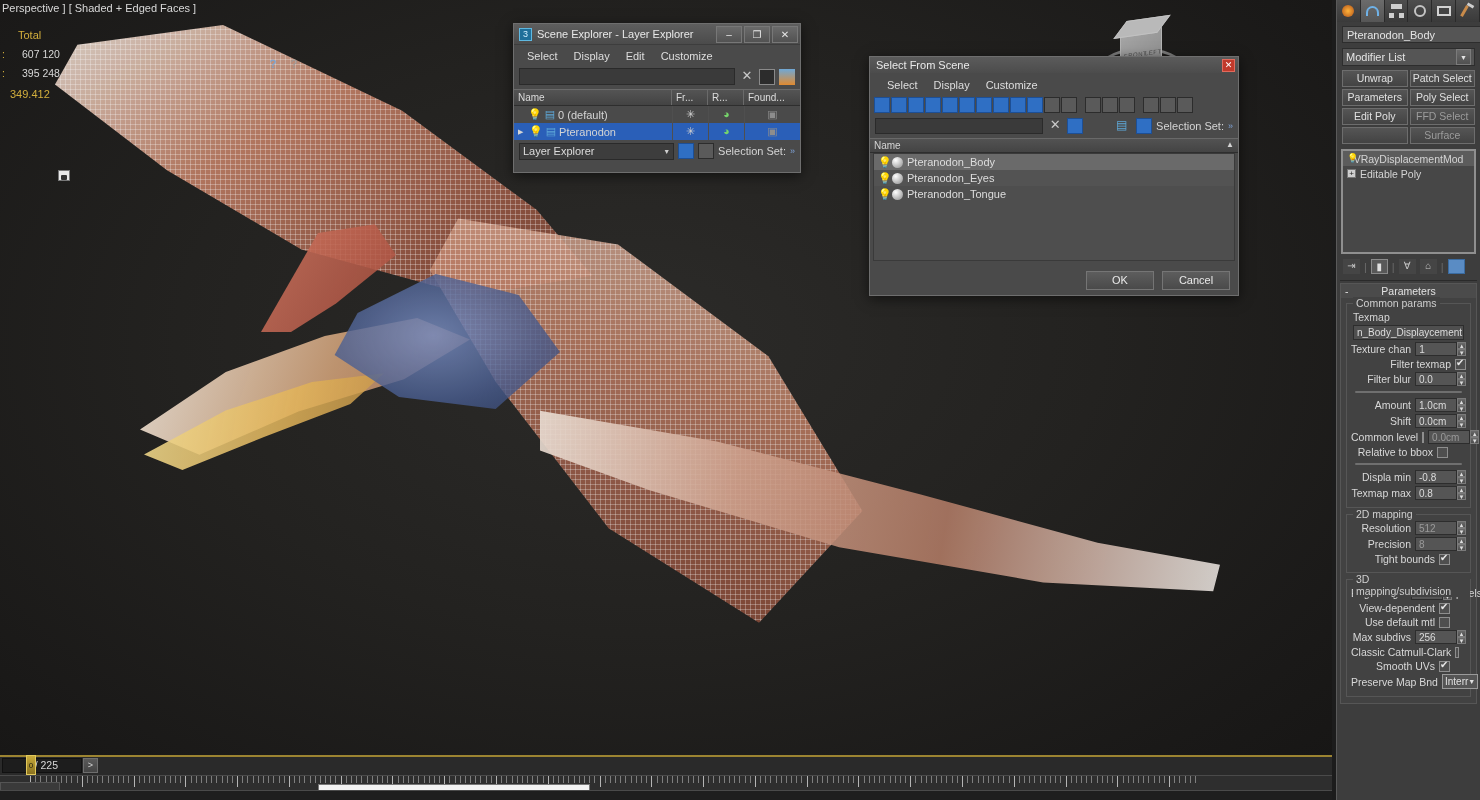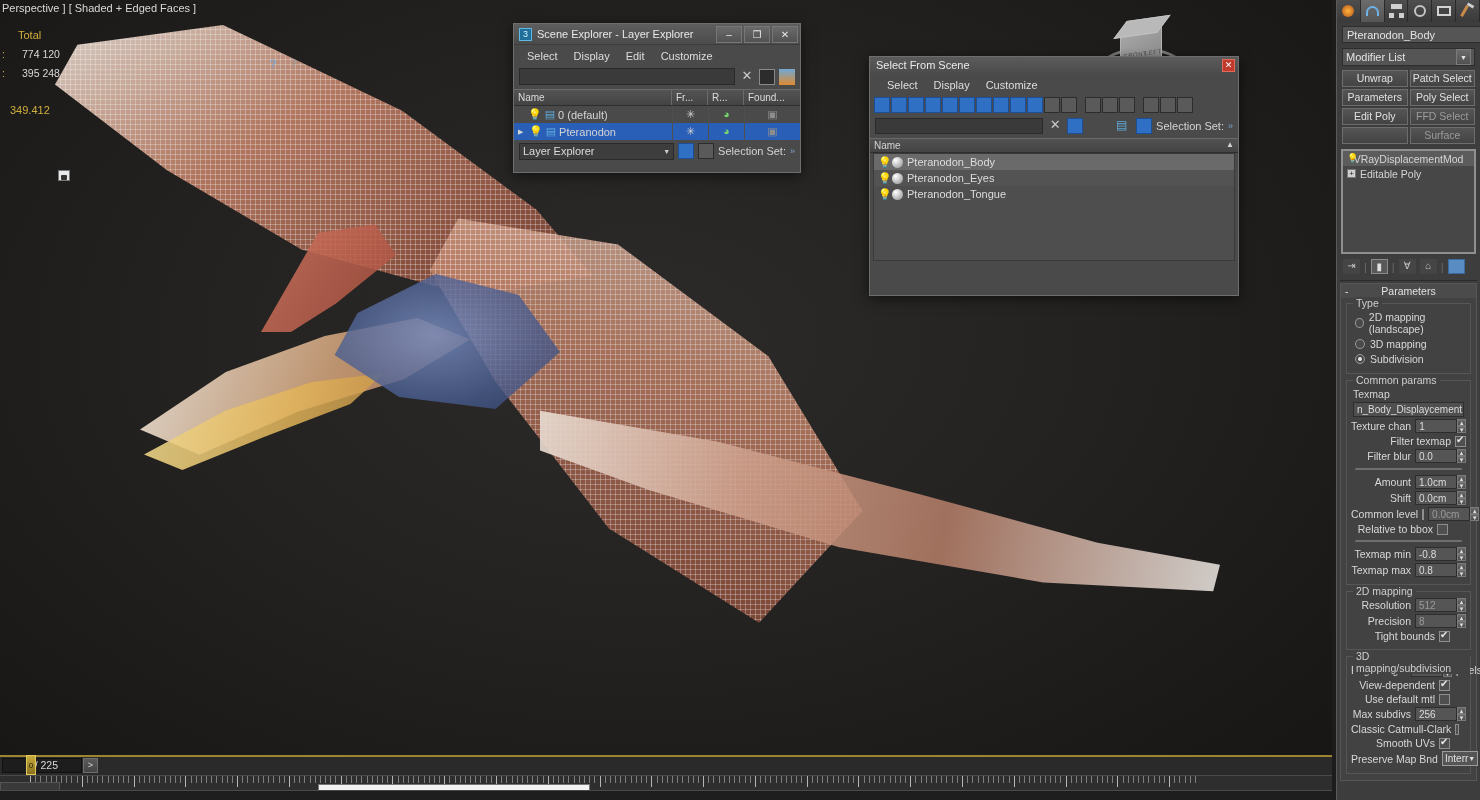--- a/index.html
+++ b/index.html
@@ -16,21 +16,21 @@
     position:absolute; left:0; top:0; width:1332px; height:755px;
     background: radial-gradient(ellipse 1100px 700px at 48% 45%, #2c2b29 0%, #232220 42%, #1a1918 75%, #141312 100%);
     overflow:hidden;
   }
   #vp-label { position:absolute; left:2px; top:2px; font-size:11px; color:#d9d9d9; white-space:nowrap; }
   #vp-stats { position:absolute; left:2px; top:27px; font-size:11px; color:#d2ae3c; line-height:17px; }
   #vp-stats .row { display:flex; }
   #vp-stats .lbl { width:8px; overflow:hidden; color:#d2ae3c; }
   #vp-stats .val { margin-left:8px; }
   #vp-stats .hdr { margin-left:16px; color:#d2ae3c; }
-  #vp-stats .fps { margin-top:20px; margin-left:8px; }
+  #vp-stats .fps { margin-top:4px; margin-left:8px; }
 
   
   #viewcube { position:absolute; right:148px; top:18px; width:84px; height:84px; }
   #viewcube .ring {
     position:absolute; left:2px; top:30px; width:80px; height:34px;
     border:3px solid #8d8d8d; border-radius:50%;
     box-shadow: inset 0 -3px 6px rgba(0,0,0,.45);
     opacity:.85;
   }
   #viewcube .cube {
@@ -292,21 +292,21 @@
   <div class="mesh tail">
       <div class="mesh-grid fine"></div>
     </div>
 
   <div id="vp-label">Perspective ] [ Shaded + Edged Faces ]</div>
 
   <div id="vp-stats">
     <div class="hdr">Total</div>
     <div class="row">
         <div class="lbl">:</div>
-        <div class="val">774 120</div>
+        <div class="val">607 120</div>
       </div>
     <div class="row">
         <div class="lbl">:</div>
         <div class="val">395 248</div>
       </div>
     <div class="fps">349.412</div>
   </div>
 
   <div id="viewcube">
     <div class="ring"></div>
@@ -438,20 +438,24 @@
       <span class="bulb" style="position:absolute;margin-left:-14px;">💡</span>
       <span class="sphere"></span>
       <span>Pteranodon_Eyes</span>
     </div>
     <div class="sfs-row">
       <span class="bulb" style="position:absolute;margin-left:-14px;">💡</span>
       <span class="sphere"></span>
       <span>Pteranodon_Tongue</span>
     </div>
   </div>
+  <div id="sfs-btns">
+    <div class="dbtn">OK</div>
+    <div class="dbtn">Cancel</div>
+  </div>
 </div>
 
 <div id="asset-tracking">
   <div id="at-tbar">
     <div class="tico">3</div>
     <div>Asset Tracking</div>
     <div class="wbtns">
       <div class="wbtn">–</div>
       <div class="wbtn">❐</div>
       <div class="wbtn">✕</div>
@@ -638,35 +642,20 @@
     <span class="sbi" style="background:#5a8cc4;border:1px solid #3a6ba0;"></span>
   </div>
   <div class="hr"></div>
 
   <div class="rollup">
     <div class="rollup-h">
       <span class="mn">-</span>
       <span>Parameters</span>
     </div>
 
-    <div class="grp">
-      <div class="grp-lbl">Type</div>
-      <div class="rowL">
-        <span class="rdo"></span>
-        <span>2D mapping (landscape)</span>
-      </div>
-      <div class="rowL">
-        <span class="rdo"></span>
-        <span>3D mapping</span>
-      </div>
-      <div class="rowL">
-        <span class="rdo on"></span>
-        <span>Subdivision</span>
-      </div>
-    </div>
 
     <div class="grp">
       <div class="grp-lbl">Common params</div>
       <div style="font-size:10.5px;margin:3px 0 1px 2px;">Texmap</div>
       <div class="texfld">n_Body_Displaycement.exr)</div>
       <div class="row">
         <span class="lab">Texture chan</span>
         <span class="spin">
           <span class="v">1</span>
           <span style="display:flex;flex-direction:column;">
@@ -721,21 +710,21 @@
           </span>
         </span>
       </div>
       <div class="row">
         <span class="lab">Relative to bbox</span>
         <span class="ckb"></span>
         <span style="width:14px;"></span>
       </div>
       <div class="sep"></div>
       <div class="row">
-        <span class="lab">Texmap min</span>
+        <span class="lab">Displa min</span>
         <span class="spin">
           <span class="v">-0.8</span>
           <span style="display:flex;flex-direction:column;">
             <span class="ar" style="height:7px;">▲</span>
             <span class="ar" style="height:7px;">▼</span>
           </span>
         </span>
       </div>
       <div class="row">
         <span class="lab">Texmap max</span>

